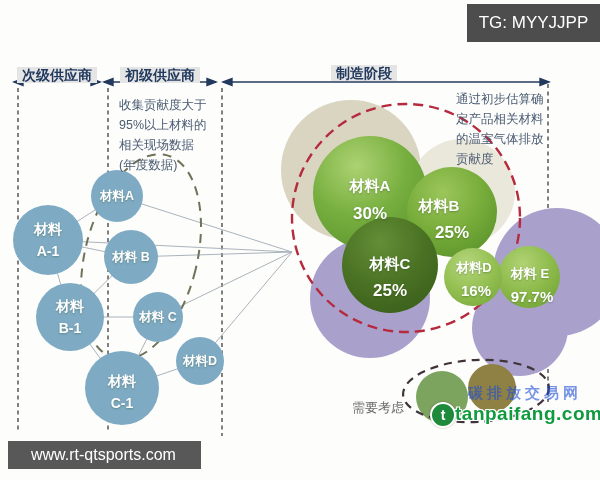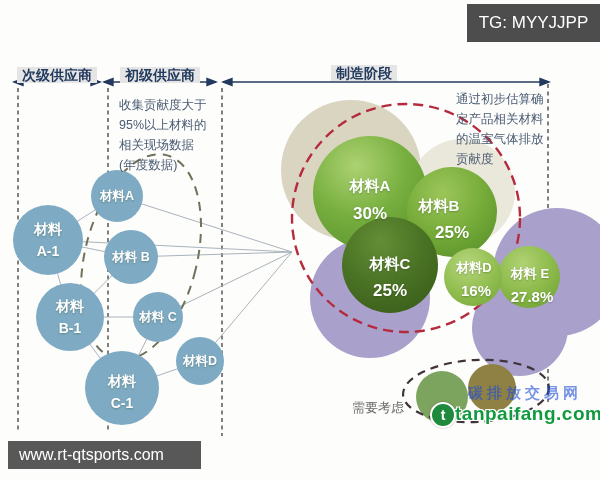--- a/index.html
+++ b/index.html
@@ -13,21 +13,21 @@
   .bubble-label{color:#fff;font-weight:bold;text-shadow:0 1px 2px rgba(40,60,30,.35);}
   .t2{font-size:14px;line-height:22px;}
   .t1{font-size:12.5px;}
   .mat-name{font-size:15px;}
   .mat-pct{font-size:17px;}
   .mat-name-sm{font-size:13px;}
   .mat-pct-sm{font-size:15px;}
   #badge{right:0;top:4px;width:133px;height:38px;background:#4D4D4D;color:#fff;
          font-size:17px;display:flex;align-items:center;justify-content:center;}
   #footer-bar{left:8px;top:441px;width:193px;height:28px;background:#585858;color:#fff;
-         font-size:16px;line-height:28px;padding-left:11px;box-sizing:border-box;}
+         font-size:16px;line-height:28px;padding-left:23px;box-sizing:border-box;}
   #consider{font-size:13px;color:#6A6A6A;}
   #wm-cn{left:468px;top:384px;font-size:15px;letter-spacing:4px;color:#1d4ed8;opacity:.6;font-weight:bold;}
   #wm-logo{left:430px;top:402px;width:22px;height:22px;border-radius:50%;background:#1F8A3C;
          border:2px solid #fff;box-shadow:0 0 2px rgba(0,0,0,.3);color:#fff;font-weight:bold;
          font-size:14px;display:flex;align-items:center;justify-content:center;}
   #wm-site{left:455px;top:403px;font-size:19px;font-weight:800;color:#109A3E;letter-spacing:.5px;
          text-shadow:-1px -1px 0 #fff,1px -1px 0 #fff,-1px 1px 0 #fff,1px 1px 0 #fff;}
 </style>
 </head>
 <body>
@@ -155,21 +155,21 @@
 
   <div class="abs ctr bubble-label mat-name" style="left:370px;top:186px;">材料A</div>
   <div class="abs ctr bubble-label mat-pct" style="left:370px;top:214px;">30%</div>
   <div class="abs ctr bubble-label mat-name" style="left:439px;top:206px;">材料B</div>
   <div class="abs ctr bubble-label mat-pct" style="left:452px;top:233px;">25%</div>
   <div class="abs ctr bubble-label mat-name" style="left:390px;top:264px;">材料C</div>
   <div class="abs ctr bubble-label mat-pct" style="left:390px;top:291px;">25%</div>
   <div class="abs ctr bubble-label mat-name-sm" style="left:474px;top:268px;">材料D</div>
   <div class="abs ctr bubble-label mat-pct-sm" style="left:476px;top:290px;">16%</div>
   <div class="abs ctr bubble-label mat-name-sm" style="left:530px;top:274px;">材料 E</div>
-  <div class="abs ctr bubble-label mat-pct-sm" style="left:532px;top:296px;">27.8%</div>
+  <div class="abs ctr bubble-label mat-pct-sm" style="left:532px;top:296px;">97.7%</div>
 
   <div class="abs" id="consider" style="left:352px;top:399px;">需要考虑</div>
 
   <div class="abs" id="wm-cn">碳排放交易网</div>
   <div class="abs" id="wm-logo">t</div>
   <div class="abs" id="wm-site">tanpaifang.com</div>
 
   <div class="abs" id="badge">TG: MYYJJPP</div>
   <div class="abs" id="footer-bar">www.rt-qtsports.com</div>
 

